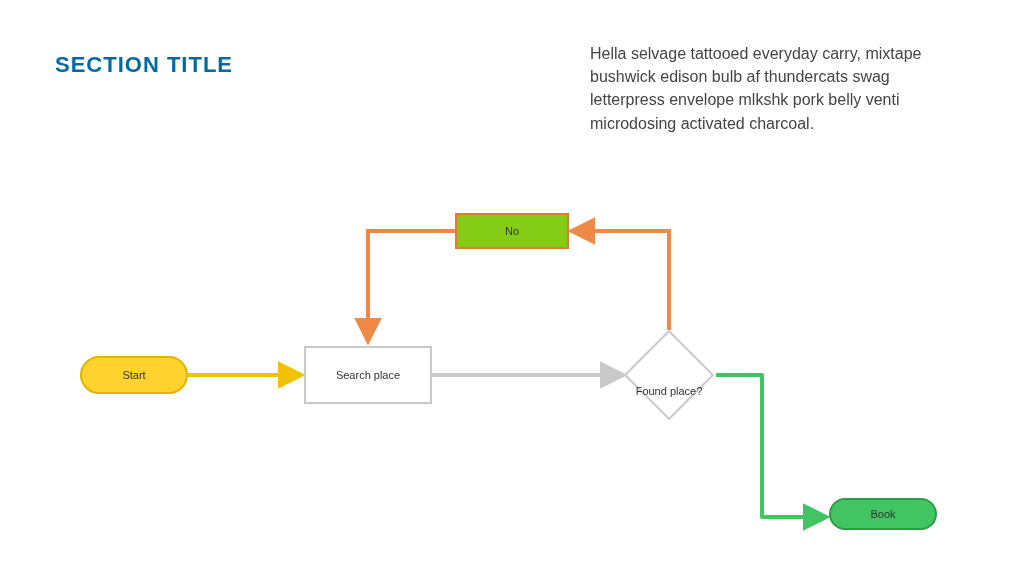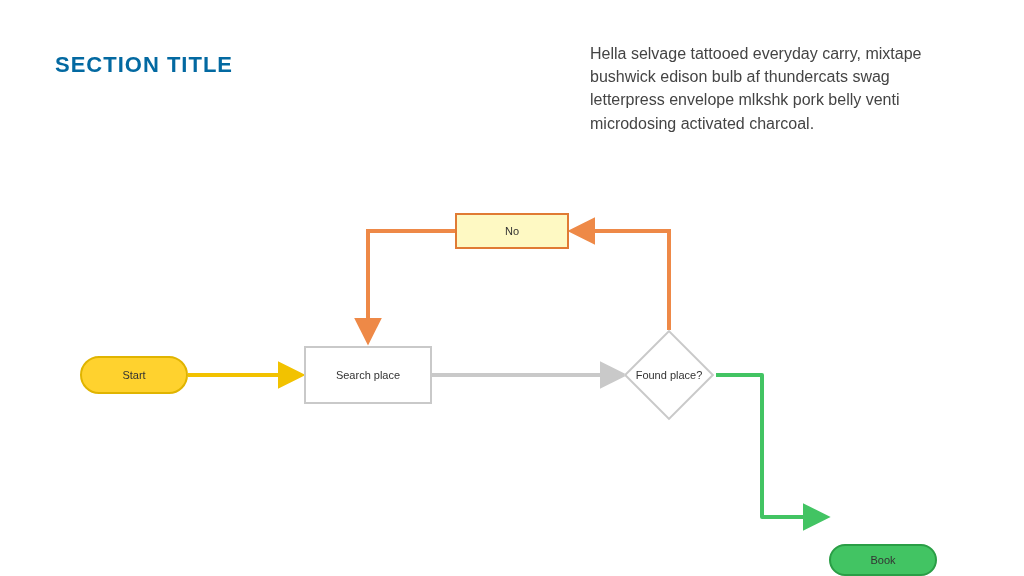--- a/index.html
+++ b/index.html
@@ -48,50 +48,49 @@
   .search-node {
     left: 304px; top: 346px;
     width: 128px; height: 58px;
     background: #ffffff;
     border: 2px solid #C9C9C9;
   }
 
   .no-node {
     left: 455px; top: 213px;
     width: 114px; height: 36px;
-    background: #fef9c3;
+    background: #84cc16;
     border: 2px solid #E07B34;
   }
 
   .book-node {
     left: 829px; top: 498px;
     width: 108px; height: 32px;
     background: #42C463;
     border: 2px solid #2A9E46;
     border-radius: 20px;
-    margin-top: 46px;
   }
 
   
   .decision-wrap {
     position: absolute;
     left: 625px; top: 331px;
     width: 88px; height: 88px;
   }
   .decision-diamond {
     position: absolute;
     left: 12px; top: 12px;
     width: 64px; height: 64px;
     background: #ffffff;
     border: 2px solid #C9C9C9;
     transform: rotate(45deg);
   }
   .decision-label {
     position: absolute;
-    left: -30px; top: 0;
+    left: -30px; top: 16px;
     width: 148px; height: 88px;
     display: flex;
     align-items: center;
     justify-content: center;
     font-size: 11px;
     color: #333;
   }
 
   svg.connectors {
     position: absolute;

